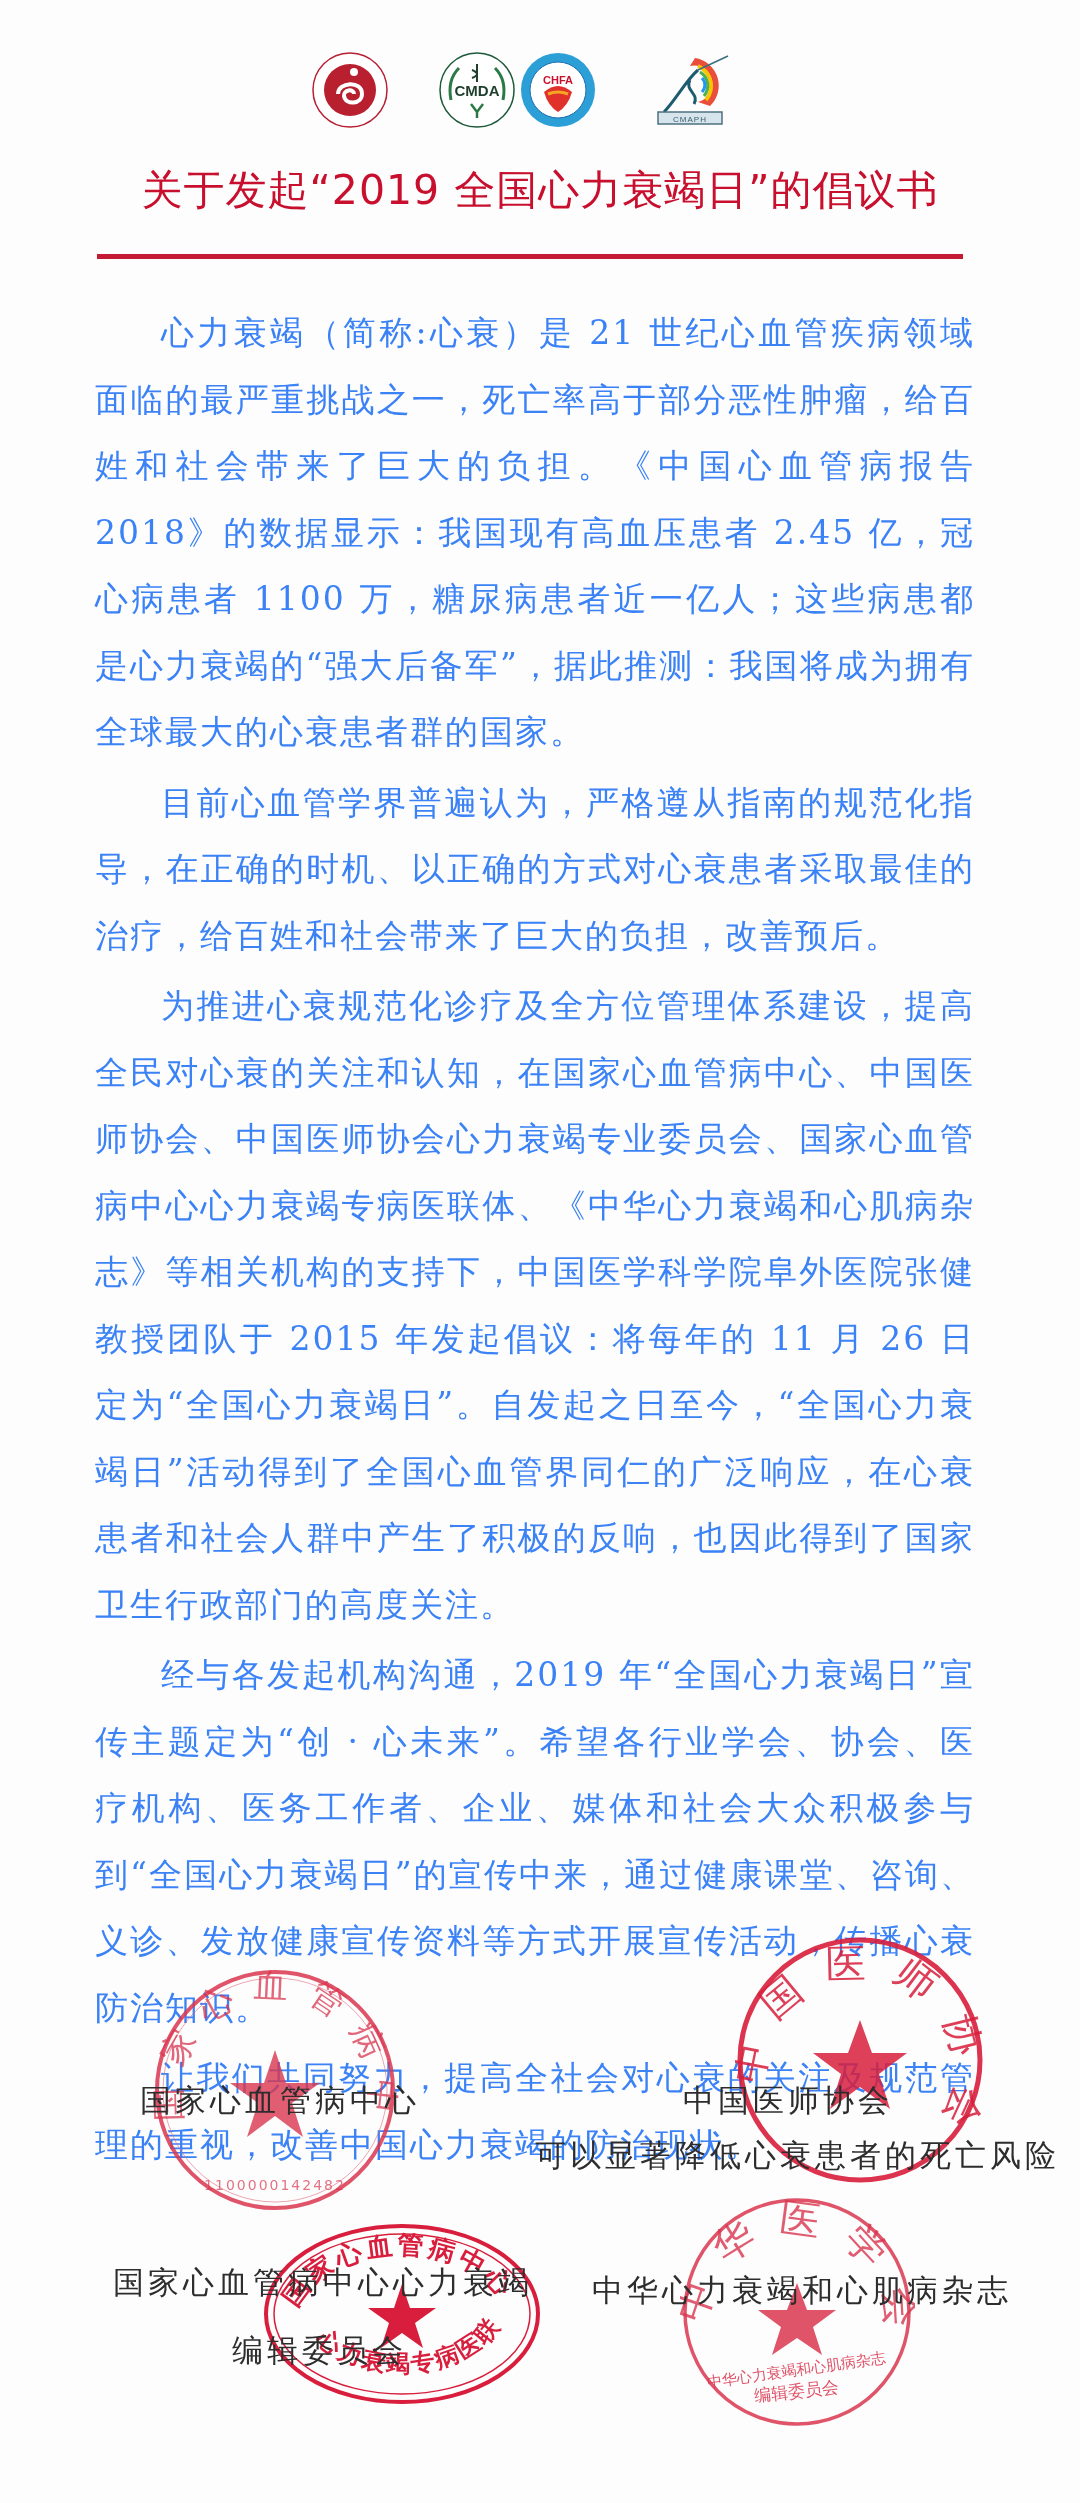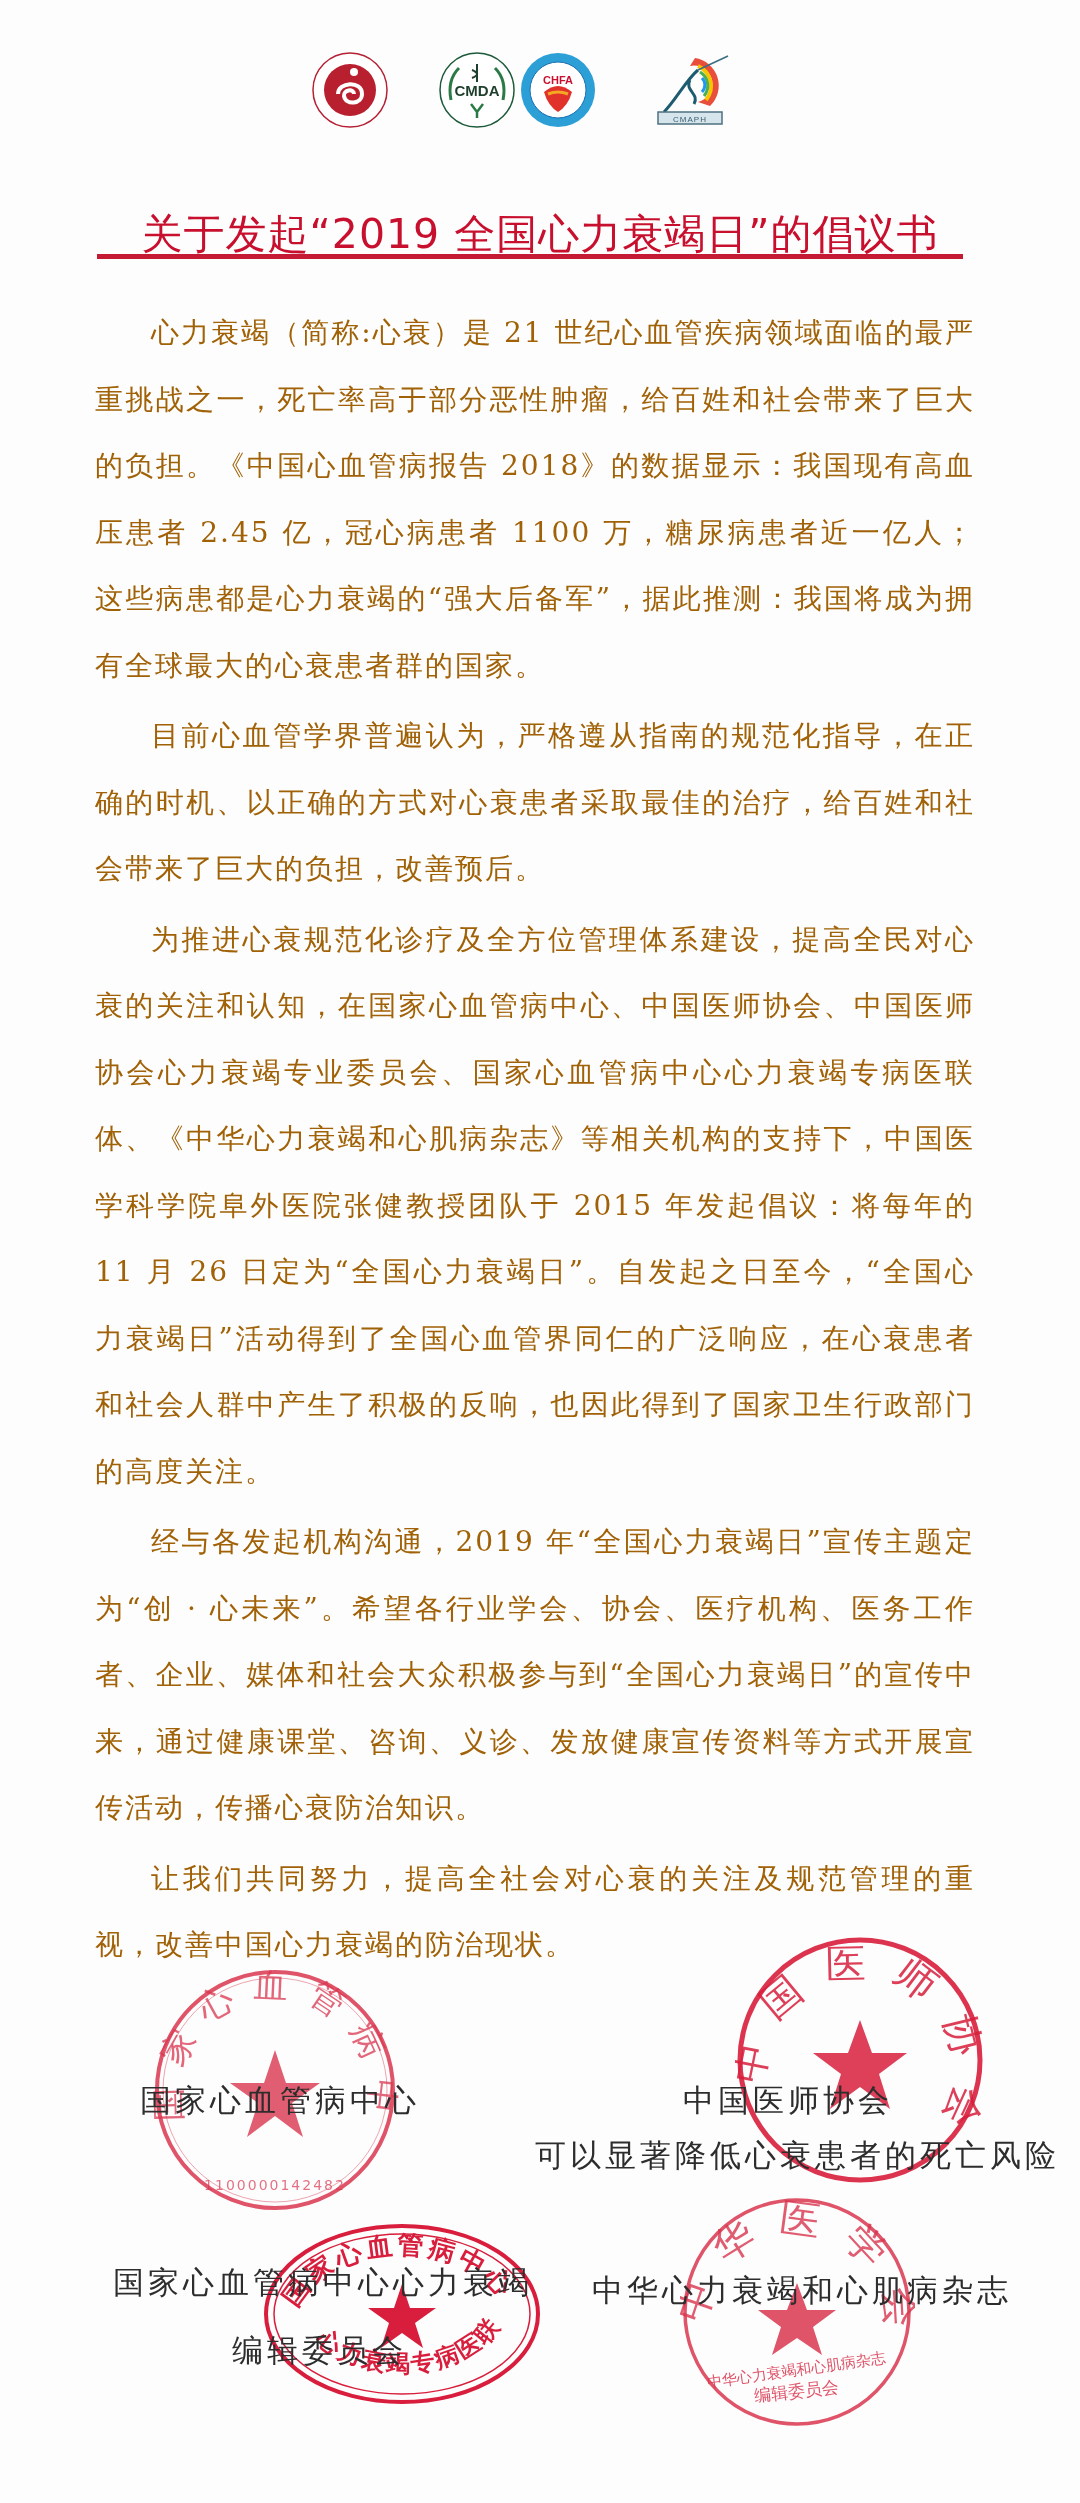--- a/index.html
+++ b/index.html
@@ -6,26 +6,26 @@
     body {
       width: 1080px; height: 2503px; background: #fdfdfd; position: relative; overflow: hidden;
       font-family: "DejaVu Serif", "Liberation Serif", serif; color: #2a2a2a;
     }
     .logos { position: absolute; top: 40px; left: 310px; width: 470px; height: 100px; }
     .logo { position: absolute; top: 10px; width: 80px; height: 80px; }
     .logo svg { width: 100%; height: 100%; display: block; }
     .title {
       position: absolute; top: 160px; left: 95px; width: 890px; text-align: center;
       font-family: "DejaVu Sans", "Liberation Sans", sans-serif;
-      font-size: 41px; color: #c8102e; letter-spacing: 1px; line-height: 60px; margin-top: 44px;
+      font-size: 41px; color: #c8102e; letter-spacing: 1px; line-height: 60px;
     }
     .rule { position: absolute; top: 254px; left: 97px; width: 866px; height: 5px; background: #c41a34; }
     .body-text {
       position: absolute; top: 300px; left: 95px; width: 880px;
-      font-size: 28px; line-height: 66.5px; letter-spacing: 2px; color: #a16207;
+      font-size: 33px; line-height: 66.5px; letter-spacing: 2px; color: #3b82f6;
     }
     .body-text p { margin: 0 0 4px 0; text-indent: 2em; text-align: justify; }
     .seal { position: absolute; }
     .seal svg { width: 100%; height: 100%; display: block; }
     .sig {
       position: absolute; font-size: 31px; color: #2d2d2d; letter-spacing: 4px;
       font-family: "DejaVu Sans", "Liberation Sans", sans-serif; white-space: nowrap;
     }
   </style>
 </head>

